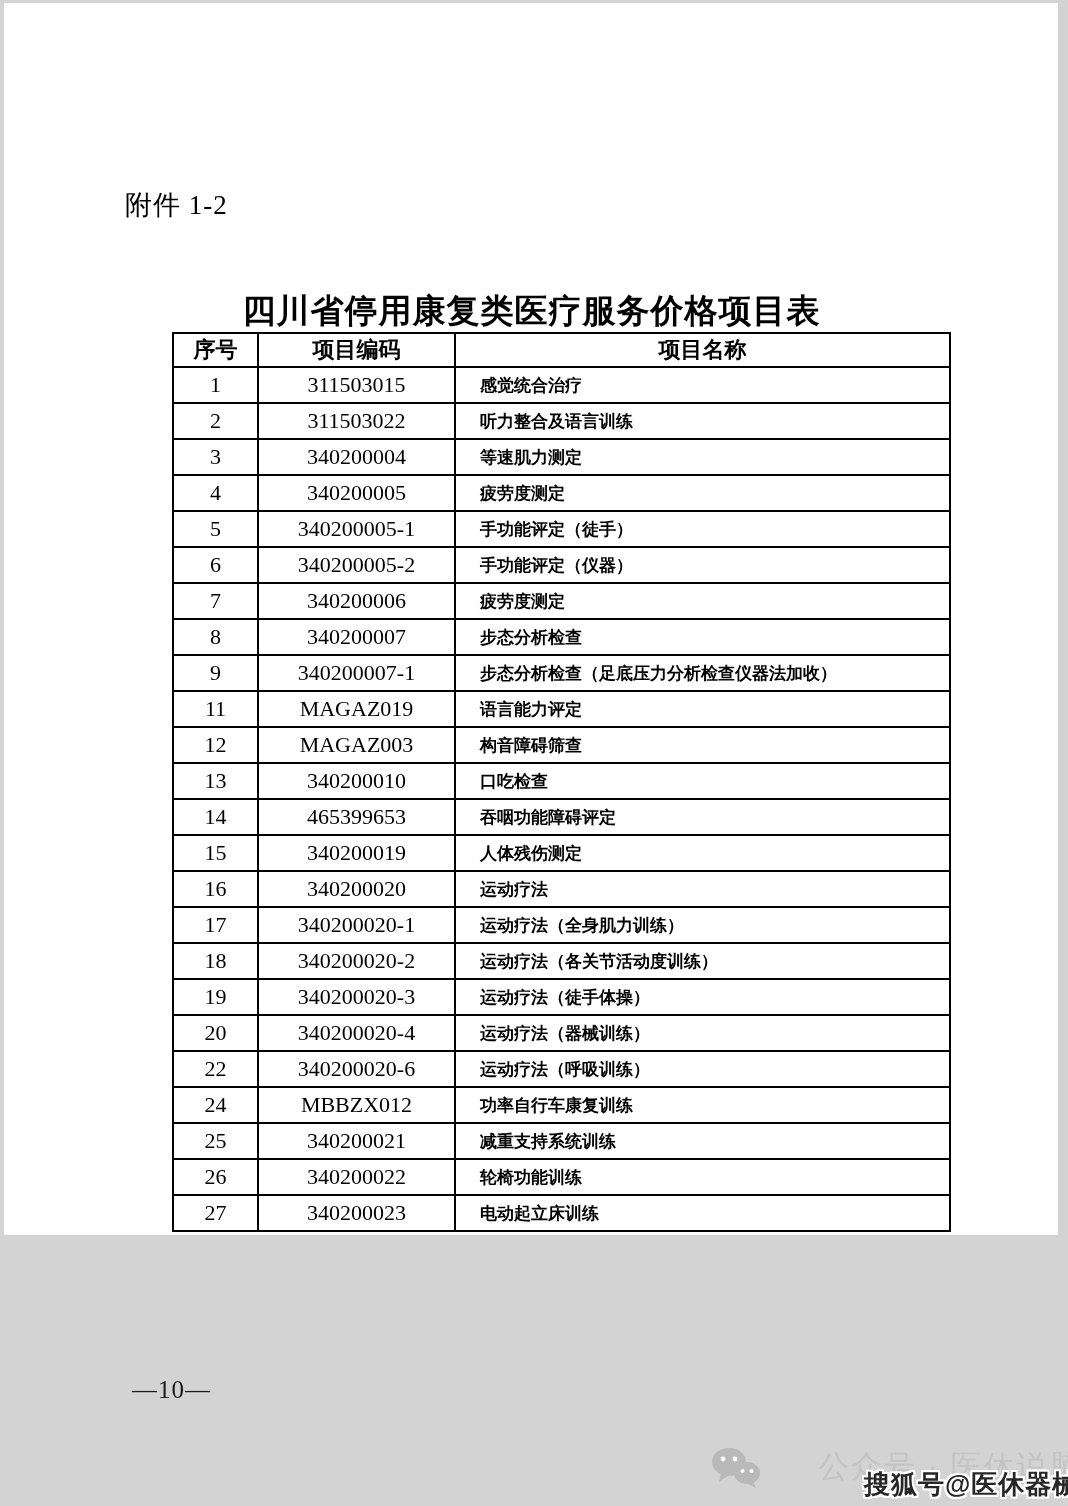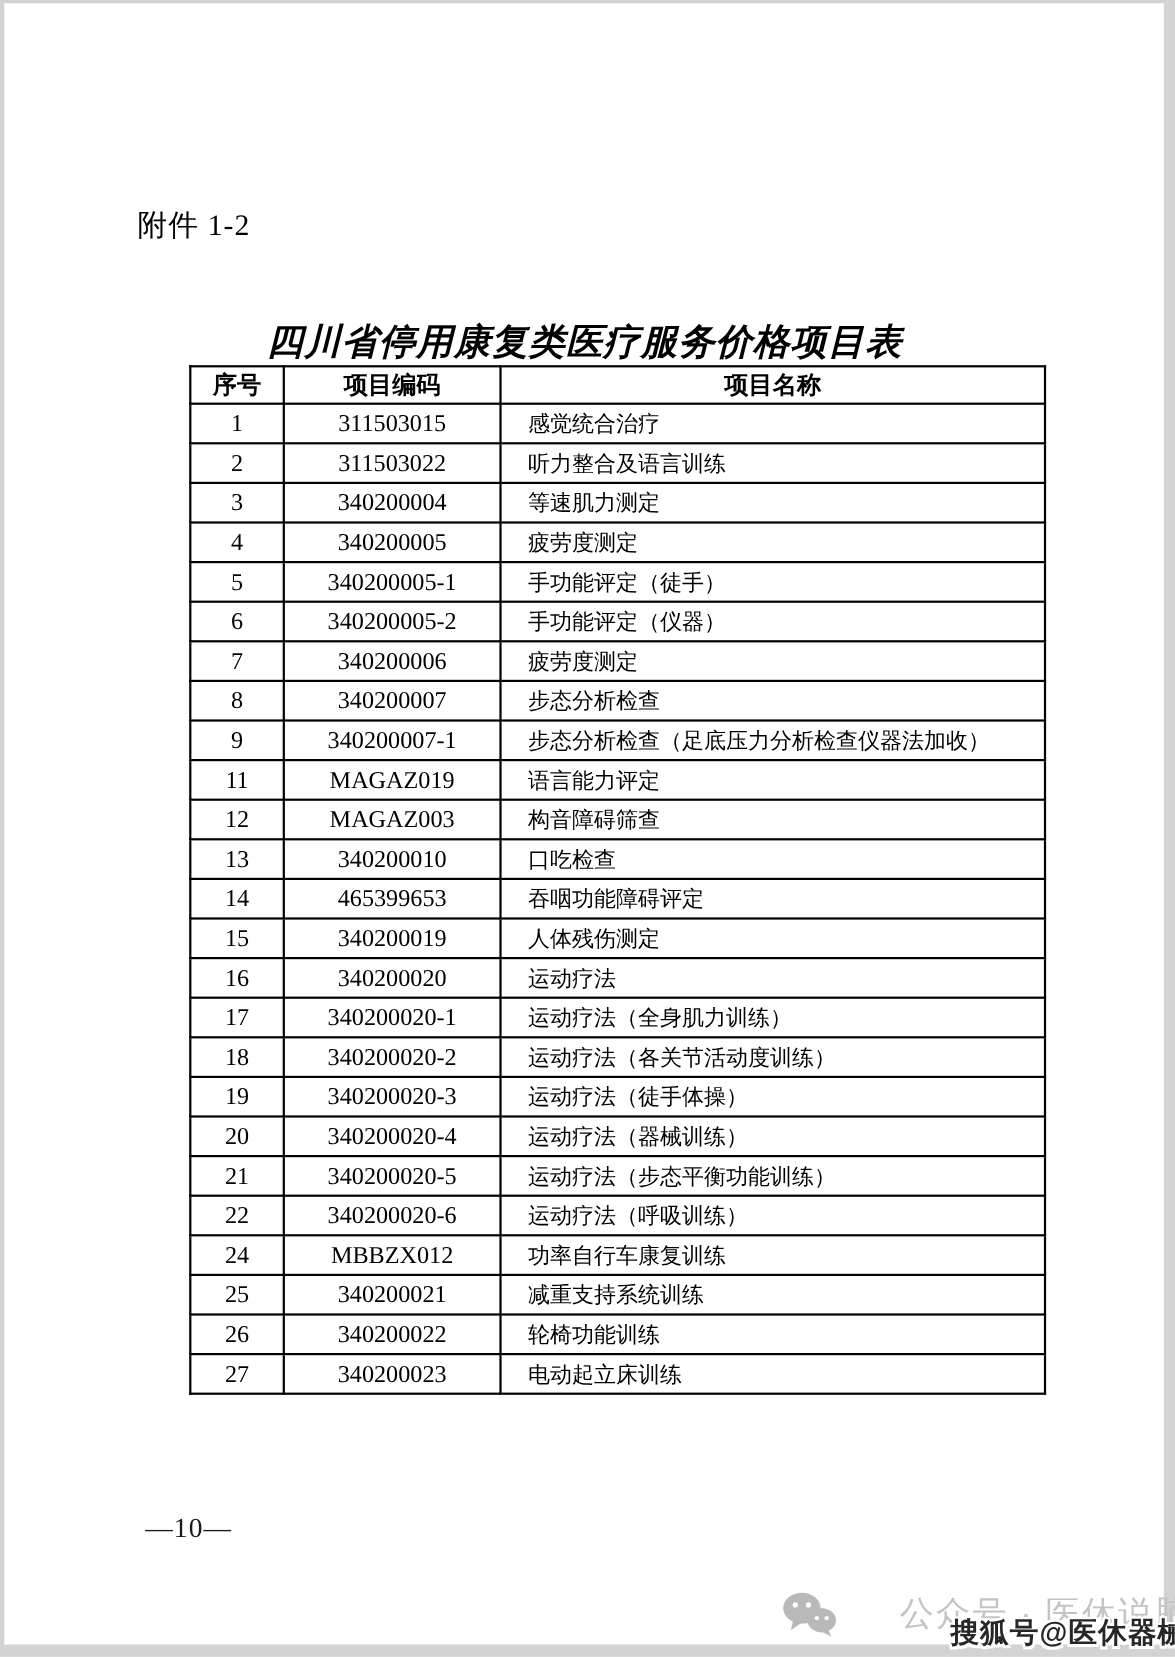--- a/index.html
+++ b/index.html
@@ -6,42 +6,41 @@
   html, body {
     width: 1068px; height: 1506px;
     background: #d3d3d3;
     font-family: "Liberation Serif", "DejaVu Serif", serif;
     overflow: hidden;
     position: relative;
   }
   .page {
     position: absolute;
     left: 4px; top: 3px;
-    width: 1054px; height: 1492px;
+    width: 1054px; height: 1232px;
     background: #ffffff;
   }
   .attachment-label {
     position: absolute;
     left: 121px; top: 184px;
     font-size: 27px;
     color: #000;
     letter-spacing: 1px;
   }
   .doc-title {
     position: absolute;
     left: 139px; top: 286px;
     width: 777px;
     text-align: center;
     font-size: 33px;
     font-weight: bold;
     color: #000;
     font-family: "Liberation Sans", "DejaVu Sans", sans-serif;
     letter-spacing: 1px;
     white-space: nowrap;
-    font-style: italic;
   }
   table.price-table {
     position: absolute;
     left: 139px; top: 329px;
     width: 777px;
     border-collapse: collapse;
     table-layout: fixed;
     margin-left: 29px;
   }
   table.price-table th, table.price-table td {
@@ -59,21 +58,22 @@
     font-family: "Liberation Sans", "DejaVu Sans", sans-serif;
   }
   table.price-table td {
     height: 36px;
     font-size: 22px;
     text-align: center;
   }
   table.price-table td.name-col {
     text-align: left;
     padding-left: 24px;
-    font-size: 20px;
+    font-size: 17px;
+    font-weight: bold;
   }
   .page-number {
     position: absolute;
     left: 128px; top: 1373px;
     font-size: 25px;
     color: #1a1a1a;
     letter-spacing: 1px;
   }
   .footer-watermarks {
     position: absolute;
@@ -221,25 +221,20 @@
           <td>19</td>
           <td>340200020-3</td>
           <td class="name-col">运动疗法（徒手体操）</td>
         </tr>
         <tr>
           <td>20</td>
           <td>340200020-4</td>
           <td class="name-col">运动疗法（器械训练）</td>
         </tr>
         <tr>
-          <td>21</td>
-          <td>340200020-5</td>
-          <td class="name-col">运动疗法（步态平衡功能训练）</td>
-        </tr>
-        <tr>
           <td>22</td>
           <td>340200020-6</td>
           <td class="name-col">运动疗法（呼吸训练）</td>
         </tr>
         <tr>
           <td>24</td>
           <td>MBBZX012</td>
           <td class="name-col">功率自行车康复训练</td>
         </tr>
         <tr>

